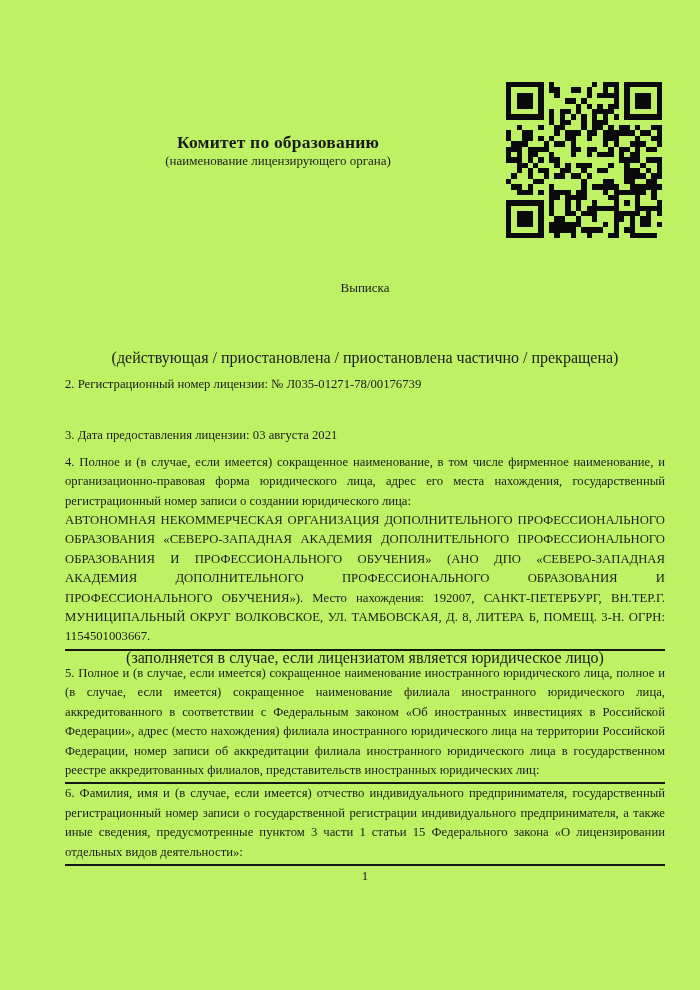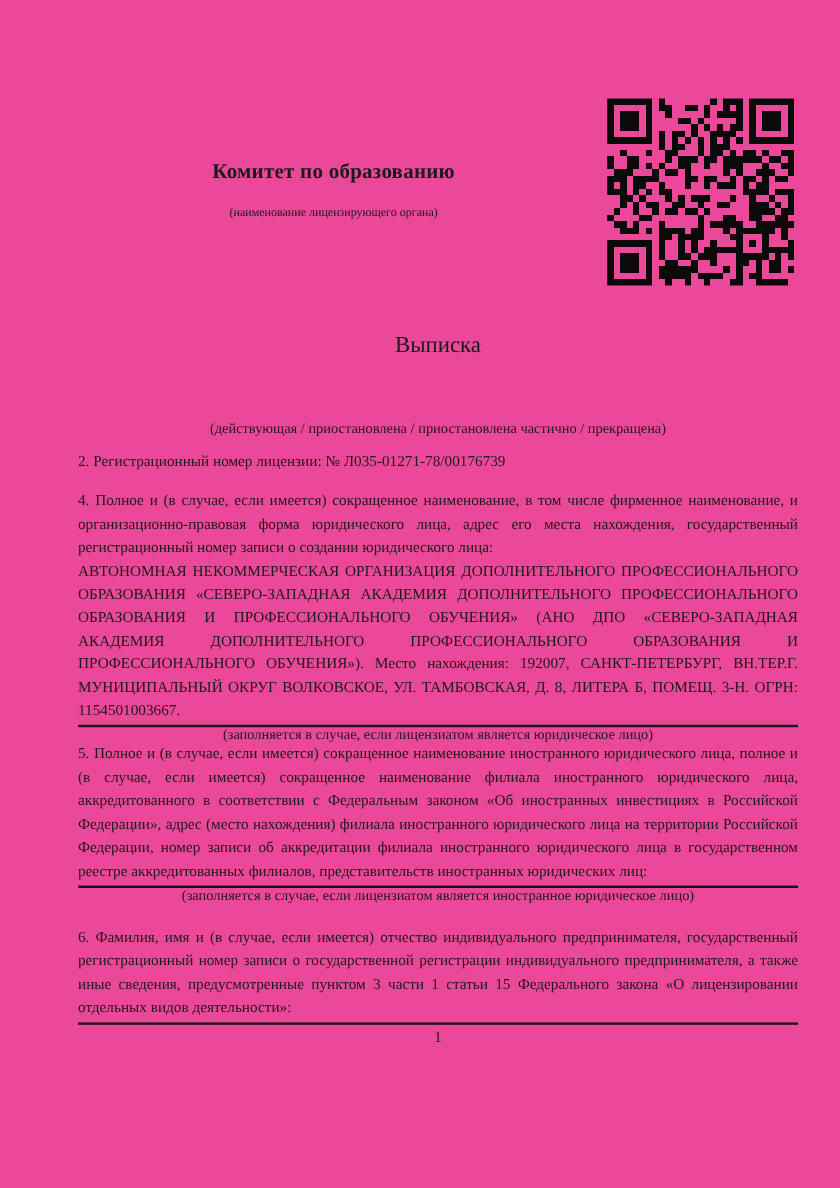--- a/index.html
+++ b/index.html
@@ -4,85 +4,85 @@
 <style>
   html, body {
     margin: 0;
     padding: 0;
     background: #ffffff;
   }
   .page {
     position: relative;
     width: 700px;
     height: 990px;
-    background: #ec4899;
+    background: #bef264;
     color: #1b1b1b;
     font-family: "Liberation Serif", "DejaVu Serif", serif;
     overflow: hidden;
   }
   .authority {
     position: absolute;
     top: 131px;
     left: 65px;
     width: 426px;
     text-align: center;
   }
   .authority-name {
     font-size: 17.5px;
     font-weight: bold;
     line-height: 22px;
     letter-spacing: 0.2px;
   }
   .authority-caption {
-    font-size: 10px;
+    font-size: 13px;
     line-height: 13px;
-    margin-top: 18px;
+    margin-top: 1px;
   }
   .qr {
     position: absolute;
     top: 82px;
     left: 506px;
     width: 156px;
     height: 156px;
   }
   .doc-title {
     position: absolute;
     top: 280px;
     left: 65px;
     width: 600px;
     text-align: center;
-    font-size: 19px;
+    font-size: 13px;
     line-height: 16.5px;
   }
   .content {
     position: absolute;
     top: 351px;
     left: 65px;
     width: 600px;
     font-size: 12.7px;
     line-height: 19.4px;
   }
   .field-line {
     white-space: nowrap;
   }
   .hint {
-    font-size: 12px;
+    font-size: 16px;
     line-height: 13px;
     text-align: center;
   }
   .para-text {
     text-align: justify;
   }
   .sep {
     height: 0;
     border-top: 2px solid #161616;
     margin-top: 2px;
   }
   .hint-status   { margin-bottom: 11px; }
-  .field-regnum  { margin-bottom: 14px; }
+  .field-regnum  { margin-bottom: 32px; }
   .field-grant   { margin-bottom: 7px; }
   .hint-legal    { }
   .hint-foreign  { margin-bottom: 19px; }
   .hint-entrep   { margin-bottom: 13px; }
   .page-number {
     text-align: center;
     font-size: 13px;
     line-height: 19px;
   }
 </style>
@@ -526,34 +526,34 @@
   </div>
 
   <div class="content">
 
     <div>
       <div class="hint hint-status">(действующая / приостановлена / приостановлена частично / прекращена)</div>
     </div>
 
     <div class="field-line field-regnum">2. Регистрационный номер лицензии: № Л035-01271-78/00176739</div>
 
+    <div class="field-line field-grant">3. Дата предоставления лицензии: 03 августа 2021</div>
 
     <div>
       <div class="para-text">
         <span>4. Полное и (в случае, если имеется) сокращенное наименование, в том числе фирменное наименование, и организационно-правовая форма юридического лица, адрес его места нахождения, государственный регистрационный номер записи о создании юридического лица:</span><br>
         <span>АВТОНОМНАЯ НЕКОММЕРЧЕСКАЯ ОРГАНИЗАЦИЯ ДОПОЛНИТЕЛЬНОГО ПРОФЕССИОНАЛЬНОГО ОБРАЗОВАНИЯ «СЕВЕРО-ЗАПАДНАЯ АКАДЕМИЯ ДОПОЛНИТЕЛЬНОГО ПРОФЕССИОНАЛЬНОГО ОБРАЗОВАНИЯ И ПРОФЕССИОНАЛЬНОГО ОБУЧЕНИЯ» (АНО ДПО «СЕВЕРО-ЗАПАДНАЯ АКАДЕМИЯ ДОПОЛНИТЕЛЬНОГО ПРОФЕССИОНАЛЬНОГО ОБРАЗОВАНИЯ И ПРОФЕССИОНАЛЬНОГО ОБУЧЕНИЯ»). Место нахождения: 192007, САНКТ-ПЕТЕРБУРГ, ВН.ТЕР.Г. МУНИЦИПАЛЬНЫЙ ОКРУГ ВОЛКОВСКОЕ, УЛ. ТАМБОВСКАЯ, Д. 8, ЛИТЕРА Б, ПОМЕЩ. 3-Н. ОГРН: 1154501003667.</span>
       </div>
       <div class="sep"></div>
       <div class="hint hint-legal">(заполняется в случае, если лицензиатом является юридическое лицо)</div>
     </div>
 
     <div>
       <div class="para-text">5. Полное и (в случае, если имеется) сокращенное наименование иностранного юридического лица, полное и (в случае, если имеется) сокращенное наименование филиала иностранного юридического лица, аккредитованного в соответствии с Федеральным законом «Об иностранных инвестициях в Российской Федерации», адрес (место нахождения) филиала иностранного юридического лица на территории Российской Федерации, номер записи об аккредитации филиала иностранного юридического лица в государственном реестре аккредитованных филиалов, представительств иностранных юридических лиц:</div>
       <div class="sep"></div>
-      <div class="hint hint-foreign">(заполняется в случае, если лицензиатом является иностранное юридическое лицо)</div>
     </div>
 
     <div>
       <div class="para-text">6. Фамилия, имя и (в случае, если имеется) отчество индивидуального предпринимателя, государственный регистрационный номер записи о государственной регистрации индивидуального предпринимателя, а также иные сведения, предусмотренные пунктом 3 части 1 статьи 15 Федерального закона «О лицензировании отдельных видов деятельности»:</div>
       <div class="sep"></div>
     </div>
 
     <div class="page-number">1</div>
 
   </div>

